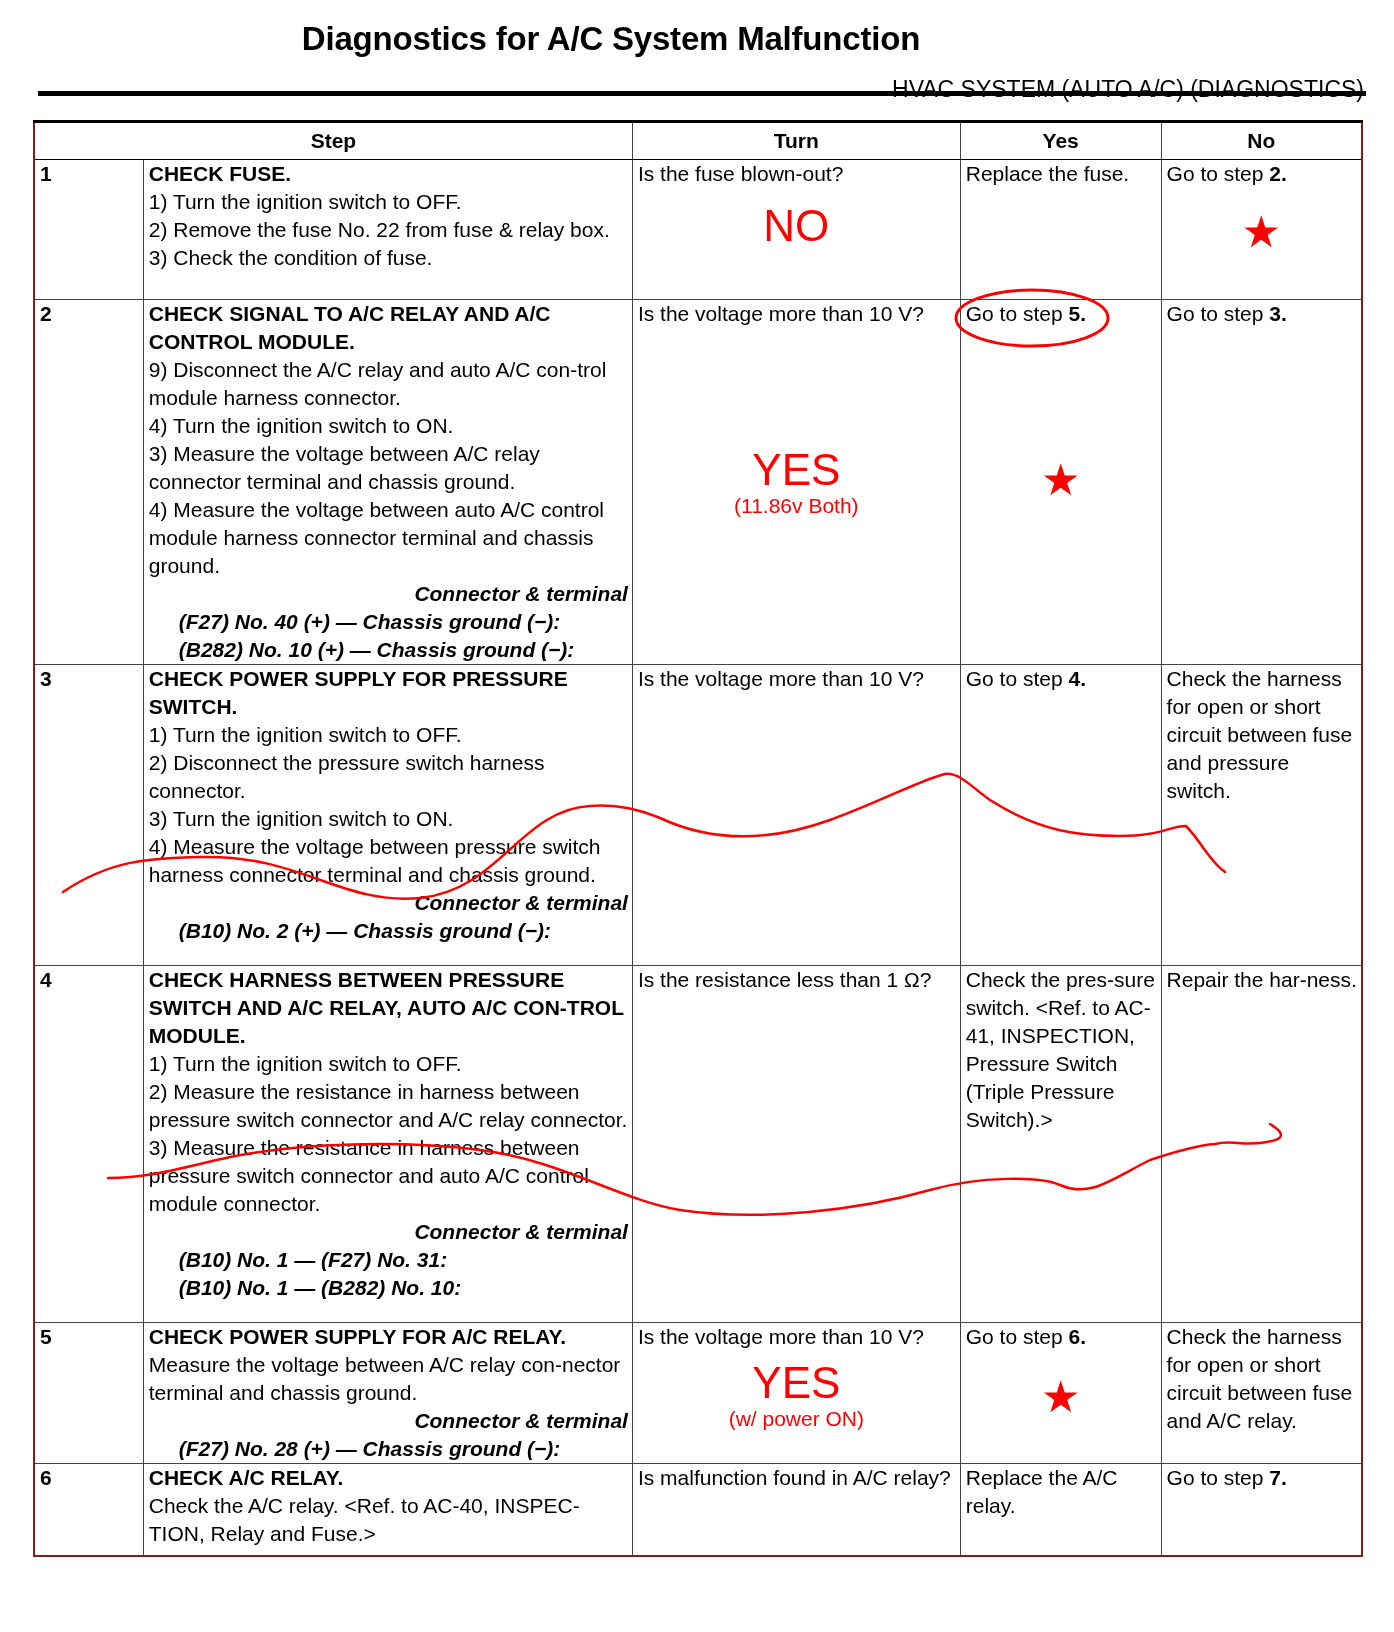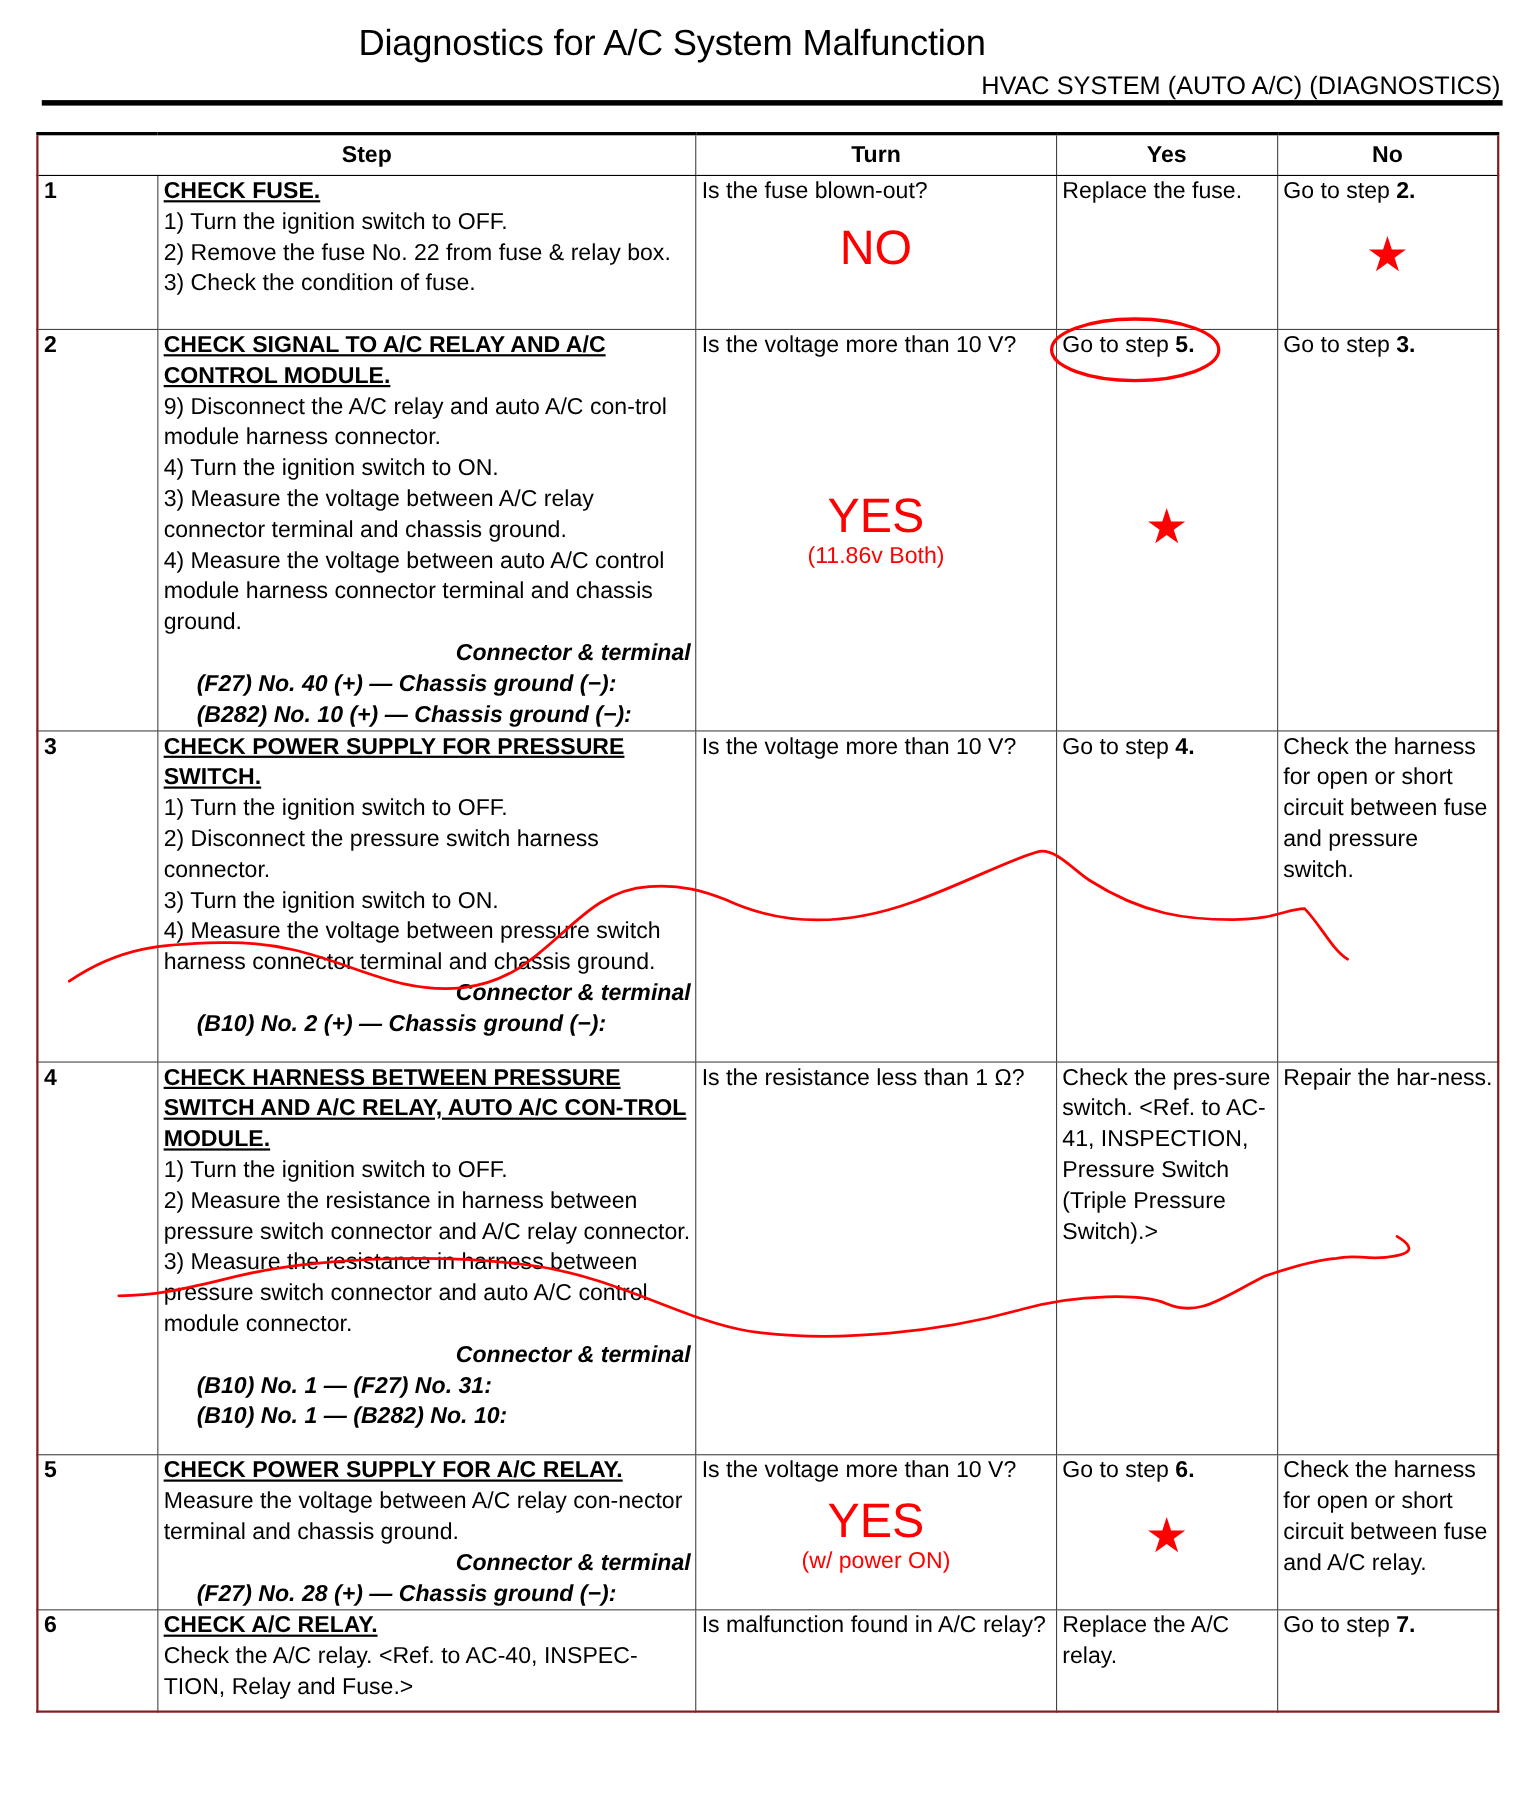--- a/index.html
+++ b/index.html
@@ -2,24 +2,24 @@
 <html><head>
 <meta charset="utf-8">
 <style>
   html, body { margin: 0; padding: 0; background: #ffffff; }
   body {
     width: 1394px; height: 1632px; position: relative; overflow: hidden;
     font-family: "Liberation Sans", "DejaVu Sans", sans-serif; color: #000;
   }
   .title {
     position: absolute; left: 0; width: 1222px; top: 20px; text-align: center;
-    font-size: 33px; font-weight: normal; letter-spacing: -0.2px;
+    font-size: 33px; font-weight: bold; letter-spacing: -0.2px;
   }
   .subtitle {
-    position: absolute; right: 30px; top: 64px;
+    position: absolute; right: 30px; top: 76px;
     font-size: 23px; font-weight: normal;
   }
   .rule {
     position: absolute; left: 38px; top: 91px; width: 1328px; height: 5px; background: #000;
   }
   table.diag {
     position: absolute; left: 33px; top: 120px; width: 1330px;
     border-collapse: collapse; border: 2px solid #7f1d1d;
     font-size: 21px; line-height: 28px;
   }
@@ -31,21 +31,21 @@
     vertical-align: top; border: 1px solid #444; padding: 0 4px 0 5px; position: relative;
   }
   table.diag tr.row > td { border-top: 1.5px solid #222; }
   .col-num { width: 105px; font-weight: bold; }
   .col-step { width: 470px; }
   .col-check { width: 315px; }
   .col-yes { width: 193px; }
   .col-no { width: 193px; }
   td.num { font-weight: bold; padding-left: 5px; }
   td.step-cell { border-left: none; padding-left: 0; }
-  .step-title { font-weight: bold; text-decoration: underline; }
+  .step-title { font-weight: bold; }
   .conn-title { font-weight: bold; font-style: italic; padding-left: 16px; text-align: right; }
   .conn-line { font-weight: bold; font-style: italic; padding-left: 30px; }
   b.stepref { font-weight: bold; }
   .annot {
     position: absolute; color: #ff0000; text-align: center; left: 0; right: 0;
     font-family: "Liberation Sans", "DejaVu Sans", sans-serif;
   }
   .annot .big { font-size: 44px; line-height: 44px; display: block; }
   .annot .small { font-size: 21px; line-height: 28px; display: block; }
   .star { position: absolute; color: #ff0000; font-size: 44px; line-height: 44px; left: 0; right: 0; text-align: center; }

